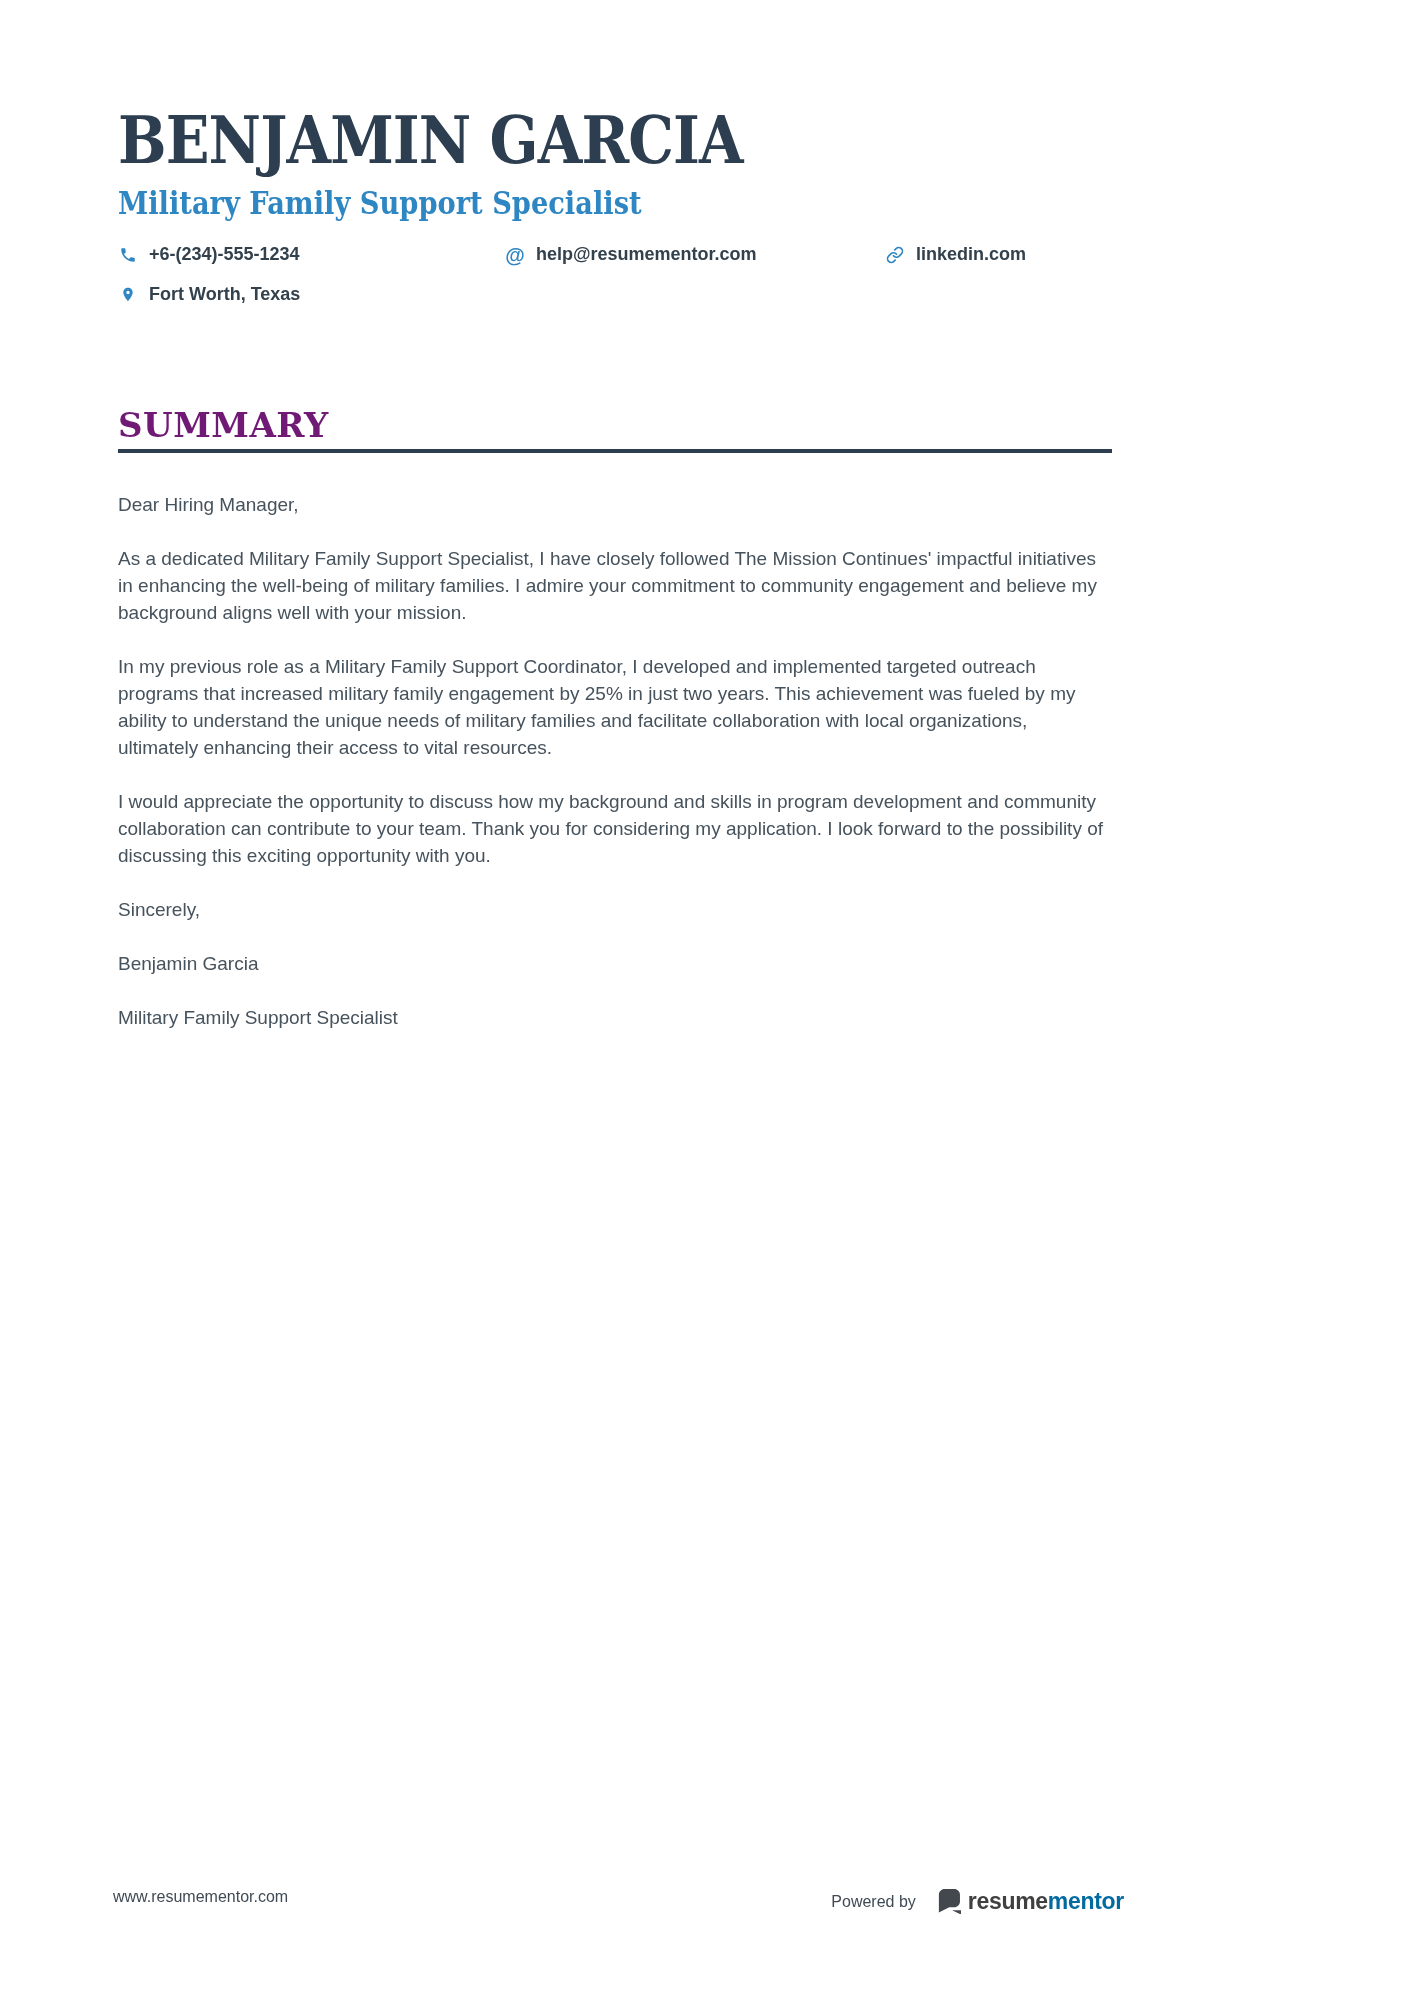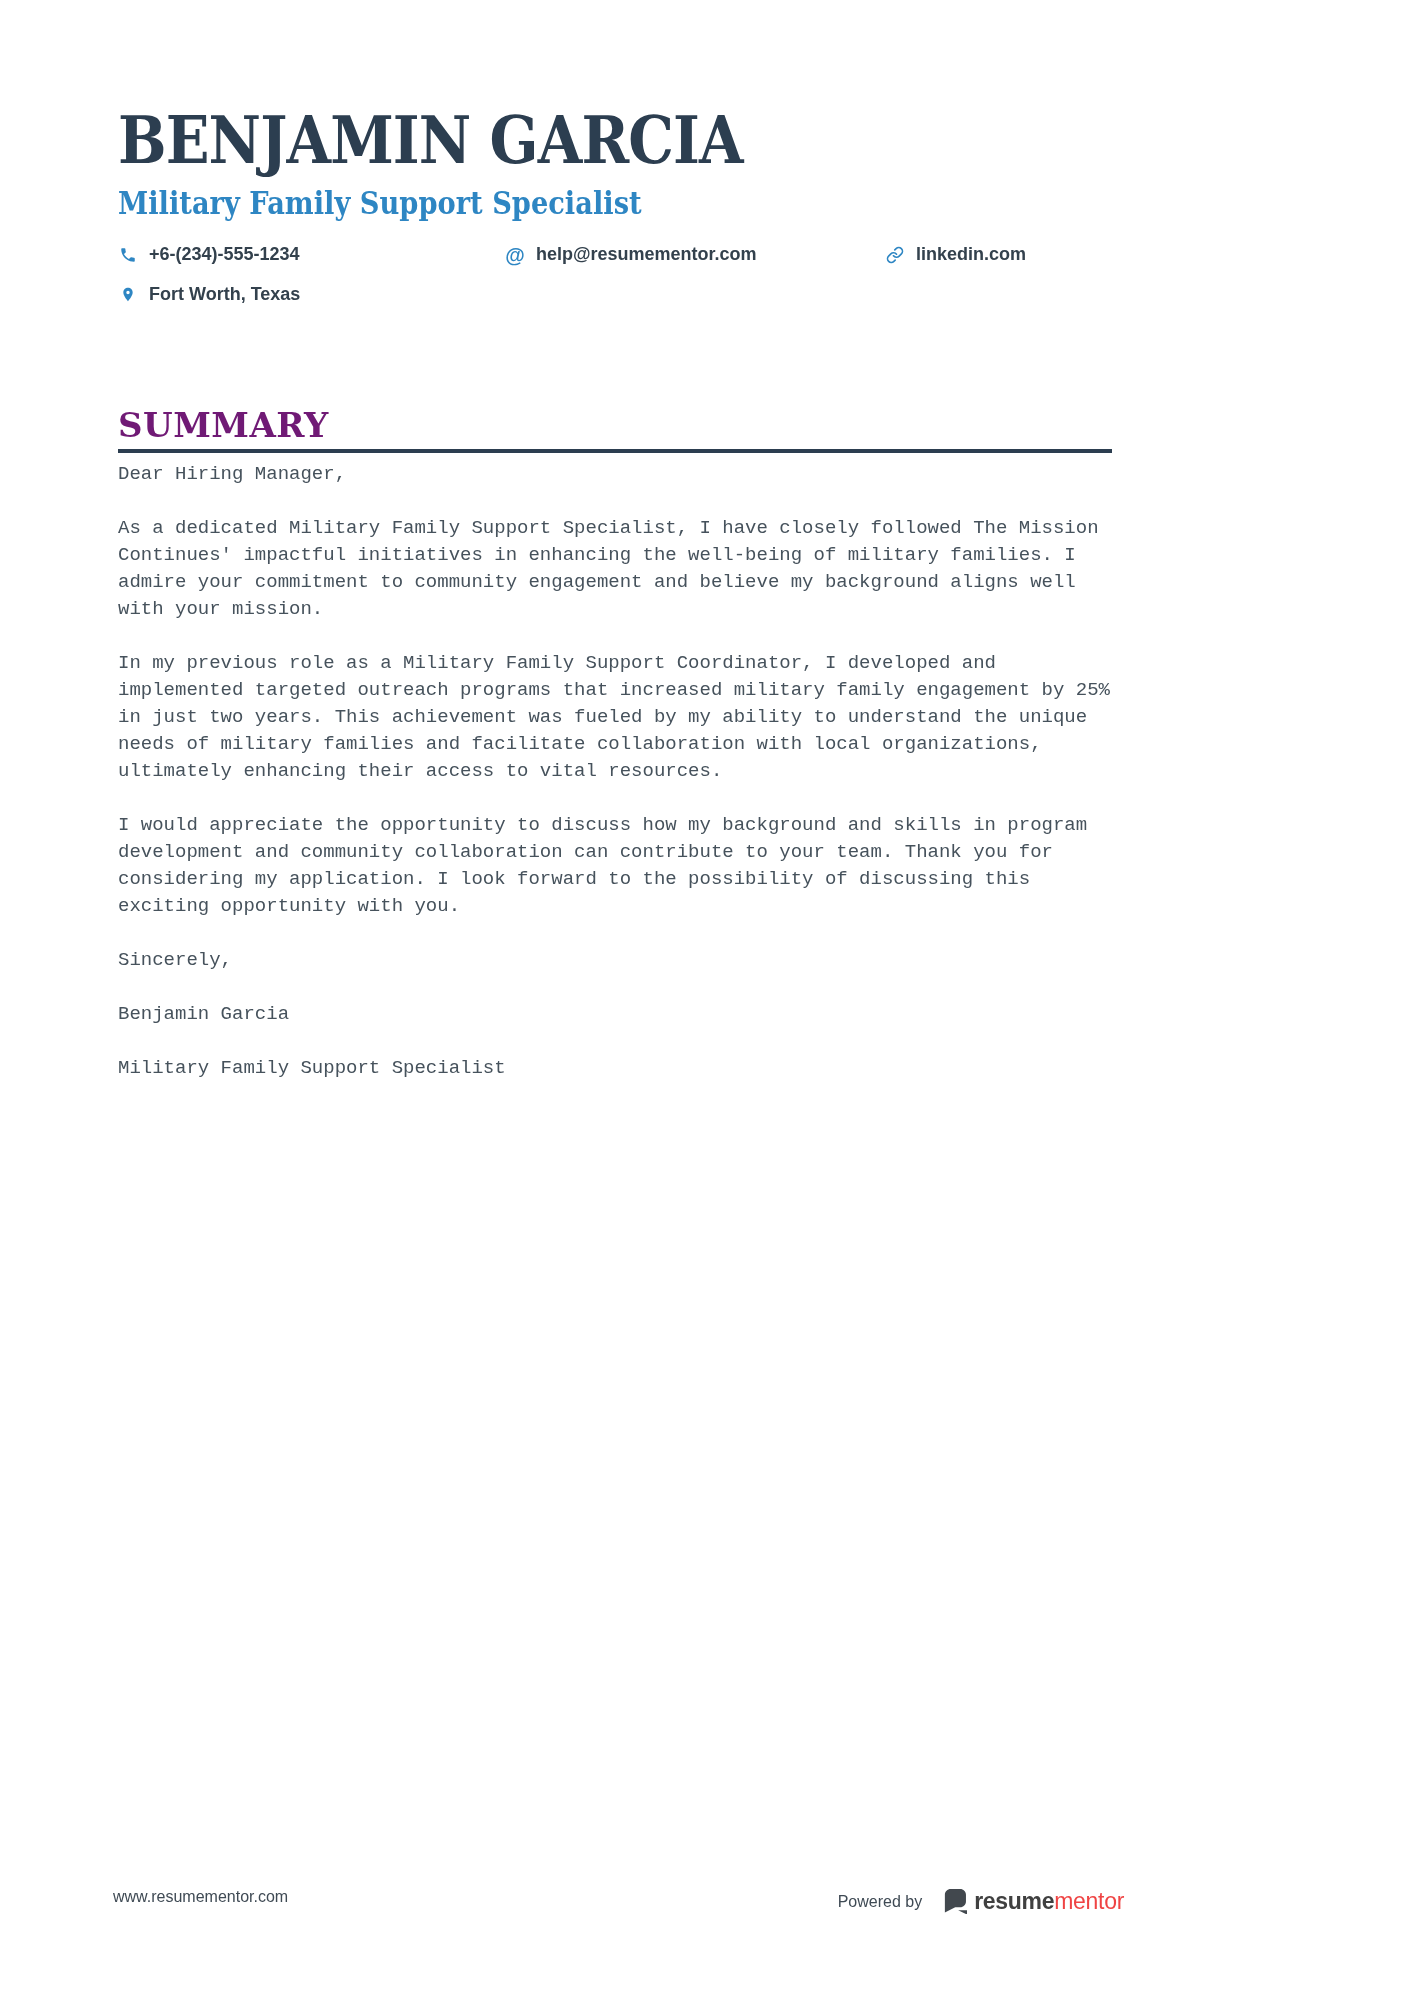--- a/index.html
+++ b/index.html
@@ -74,26 +74,25 @@
     letter-spacing: 0.5px;
     color: #701a75;
   }
   .section-rule {
     margin-top: 5px;
     height: 4px;
     background: #2c3e50;
     border: none;
   }
   .letter {
-    margin-top: 8px;
+    margin-top: 38px;
     font-size: 19px;
     line-height: 27px;
     color: #46525c;
     max-width: 1168px;
-    font-family: Liberation Mono, monospace;
   }
   .letter p { margin: 0 0 27px 0; }
   .footer {
     position: absolute;
     left: 113px;
     right: 112px;
     top: 1888px;
     display: flex;
     justify-content: space-between;
   }
@@ -112,21 +111,21 @@
     color: #3f4a54;
   }
   .logo {
     display: flex;
     align-items: center;
     gap: 7px;
     cursor: pointer;
   }
   .logo-text { font-size: 23px; letter-spacing: -0.3px; white-space: nowrap; }
   .logo-bold  { font-weight: 700; color: #404040; }
-  .logo-light { font-weight: 400; color: #ef4444; }
+  .logo-light { font-weight: 700; color: #0369a1; }
 </style>
 </head>
 <body>
 
 <div class="page">
   <div class="content">
 
     <div class="name">BENJAMIN GARCIA</div>
     <div class="job-title">Military Family Support Specialist</div>
 

